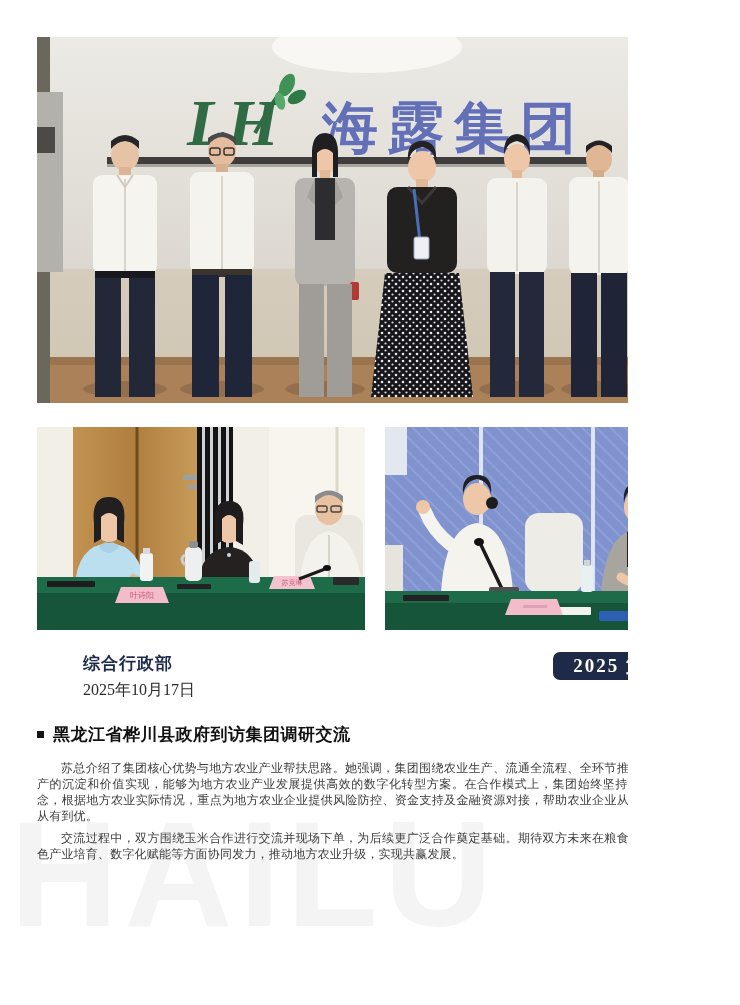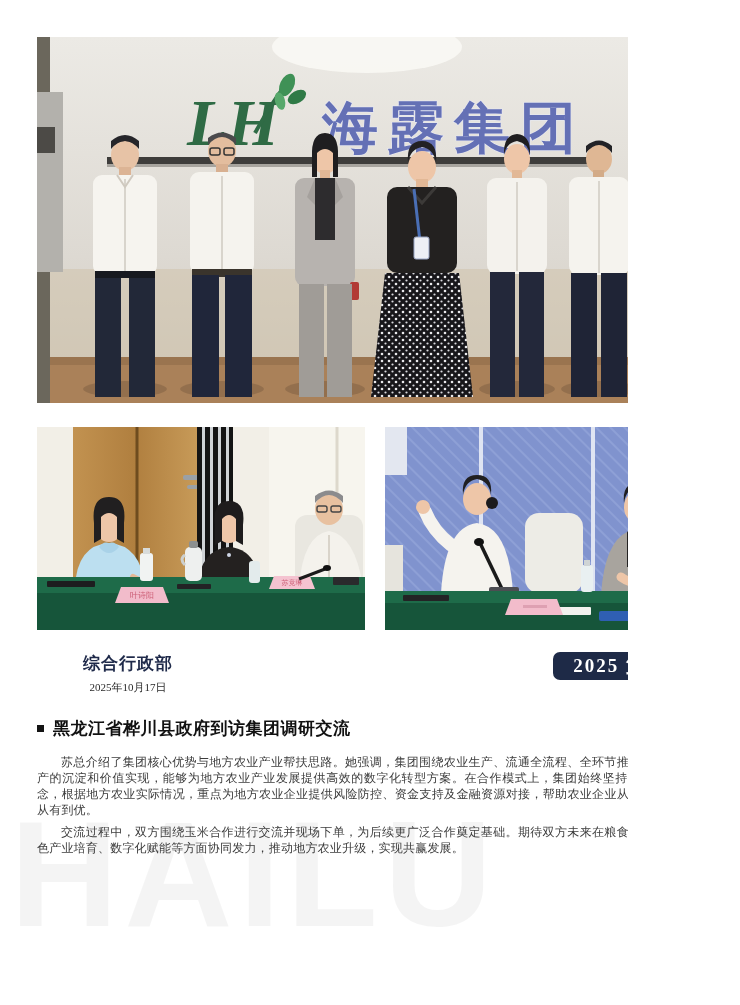--- a/index.html
+++ b/index.html
@@ -10,22 +10,22 @@
   .photo{position:absolute;overflow:hidden;background:#eee;}
   .photo svg{display:block;}
   #photo-group{left:37px;top:37px;width:666px;height:366px;}
   #photo-meet-left{left:37px;top:427px;width:328px;height:203px;}
   #photo-meet-right{left:385px;top:427px;width:327px;height:203px;}
 
   .content{position:absolute;left:37px;top:652px;width:666px;z-index:2;}
   .head-row{display:flex;justify-content:space-between;align-items:flex-start;margin-left:46px;}
   .dept{font-family:"Liberation Serif","DejaVu Serif",serif;font-weight:bold;
         font-size:17px;color:#1f2a4a;letter-spacing:1px;}
-  .date{font-family:"Liberation Serif","DejaVu Serif",serif;font-size:11px;
-        color:#2b2b2b;margin-top:5px;text-align:center;}
+  .date{font-family:"Liberation Serif","DejaVu Serif",serif;font-size:16px;
+        color:#2b2b2b;margin-top:5px;}
   .issue-badge{background:#1e2a47;color:#ffffff;border-radius:7px;
         font-family:"Liberation Serif","DejaVu Serif",serif;font-weight:bold;
         font-size:19px;padding:4px 12px 5px 20px;letter-spacing:2px;line-height:1;}
   .title-row{display:flex;align-items:center;margin-top:22px;}
   .bullet-square{width:7px;height:7px;background:#141414;margin-right:9px;flex:0 0 auto;}
   .article-title{font-size:17px;font-weight:bold;color:#111111;letter-spacing:0.5px;}
   .body-text{margin-top:14px;}
   .body-text p{margin:0 0 6px 0;font-size:12px;line-height:16px;color:#3c3c3c;
         text-align:justify;text-indent:2em;letter-spacing:0.2px;}
   .watermark{position:absolute;left:10px;top:788px;width:720px;z-index:1;

